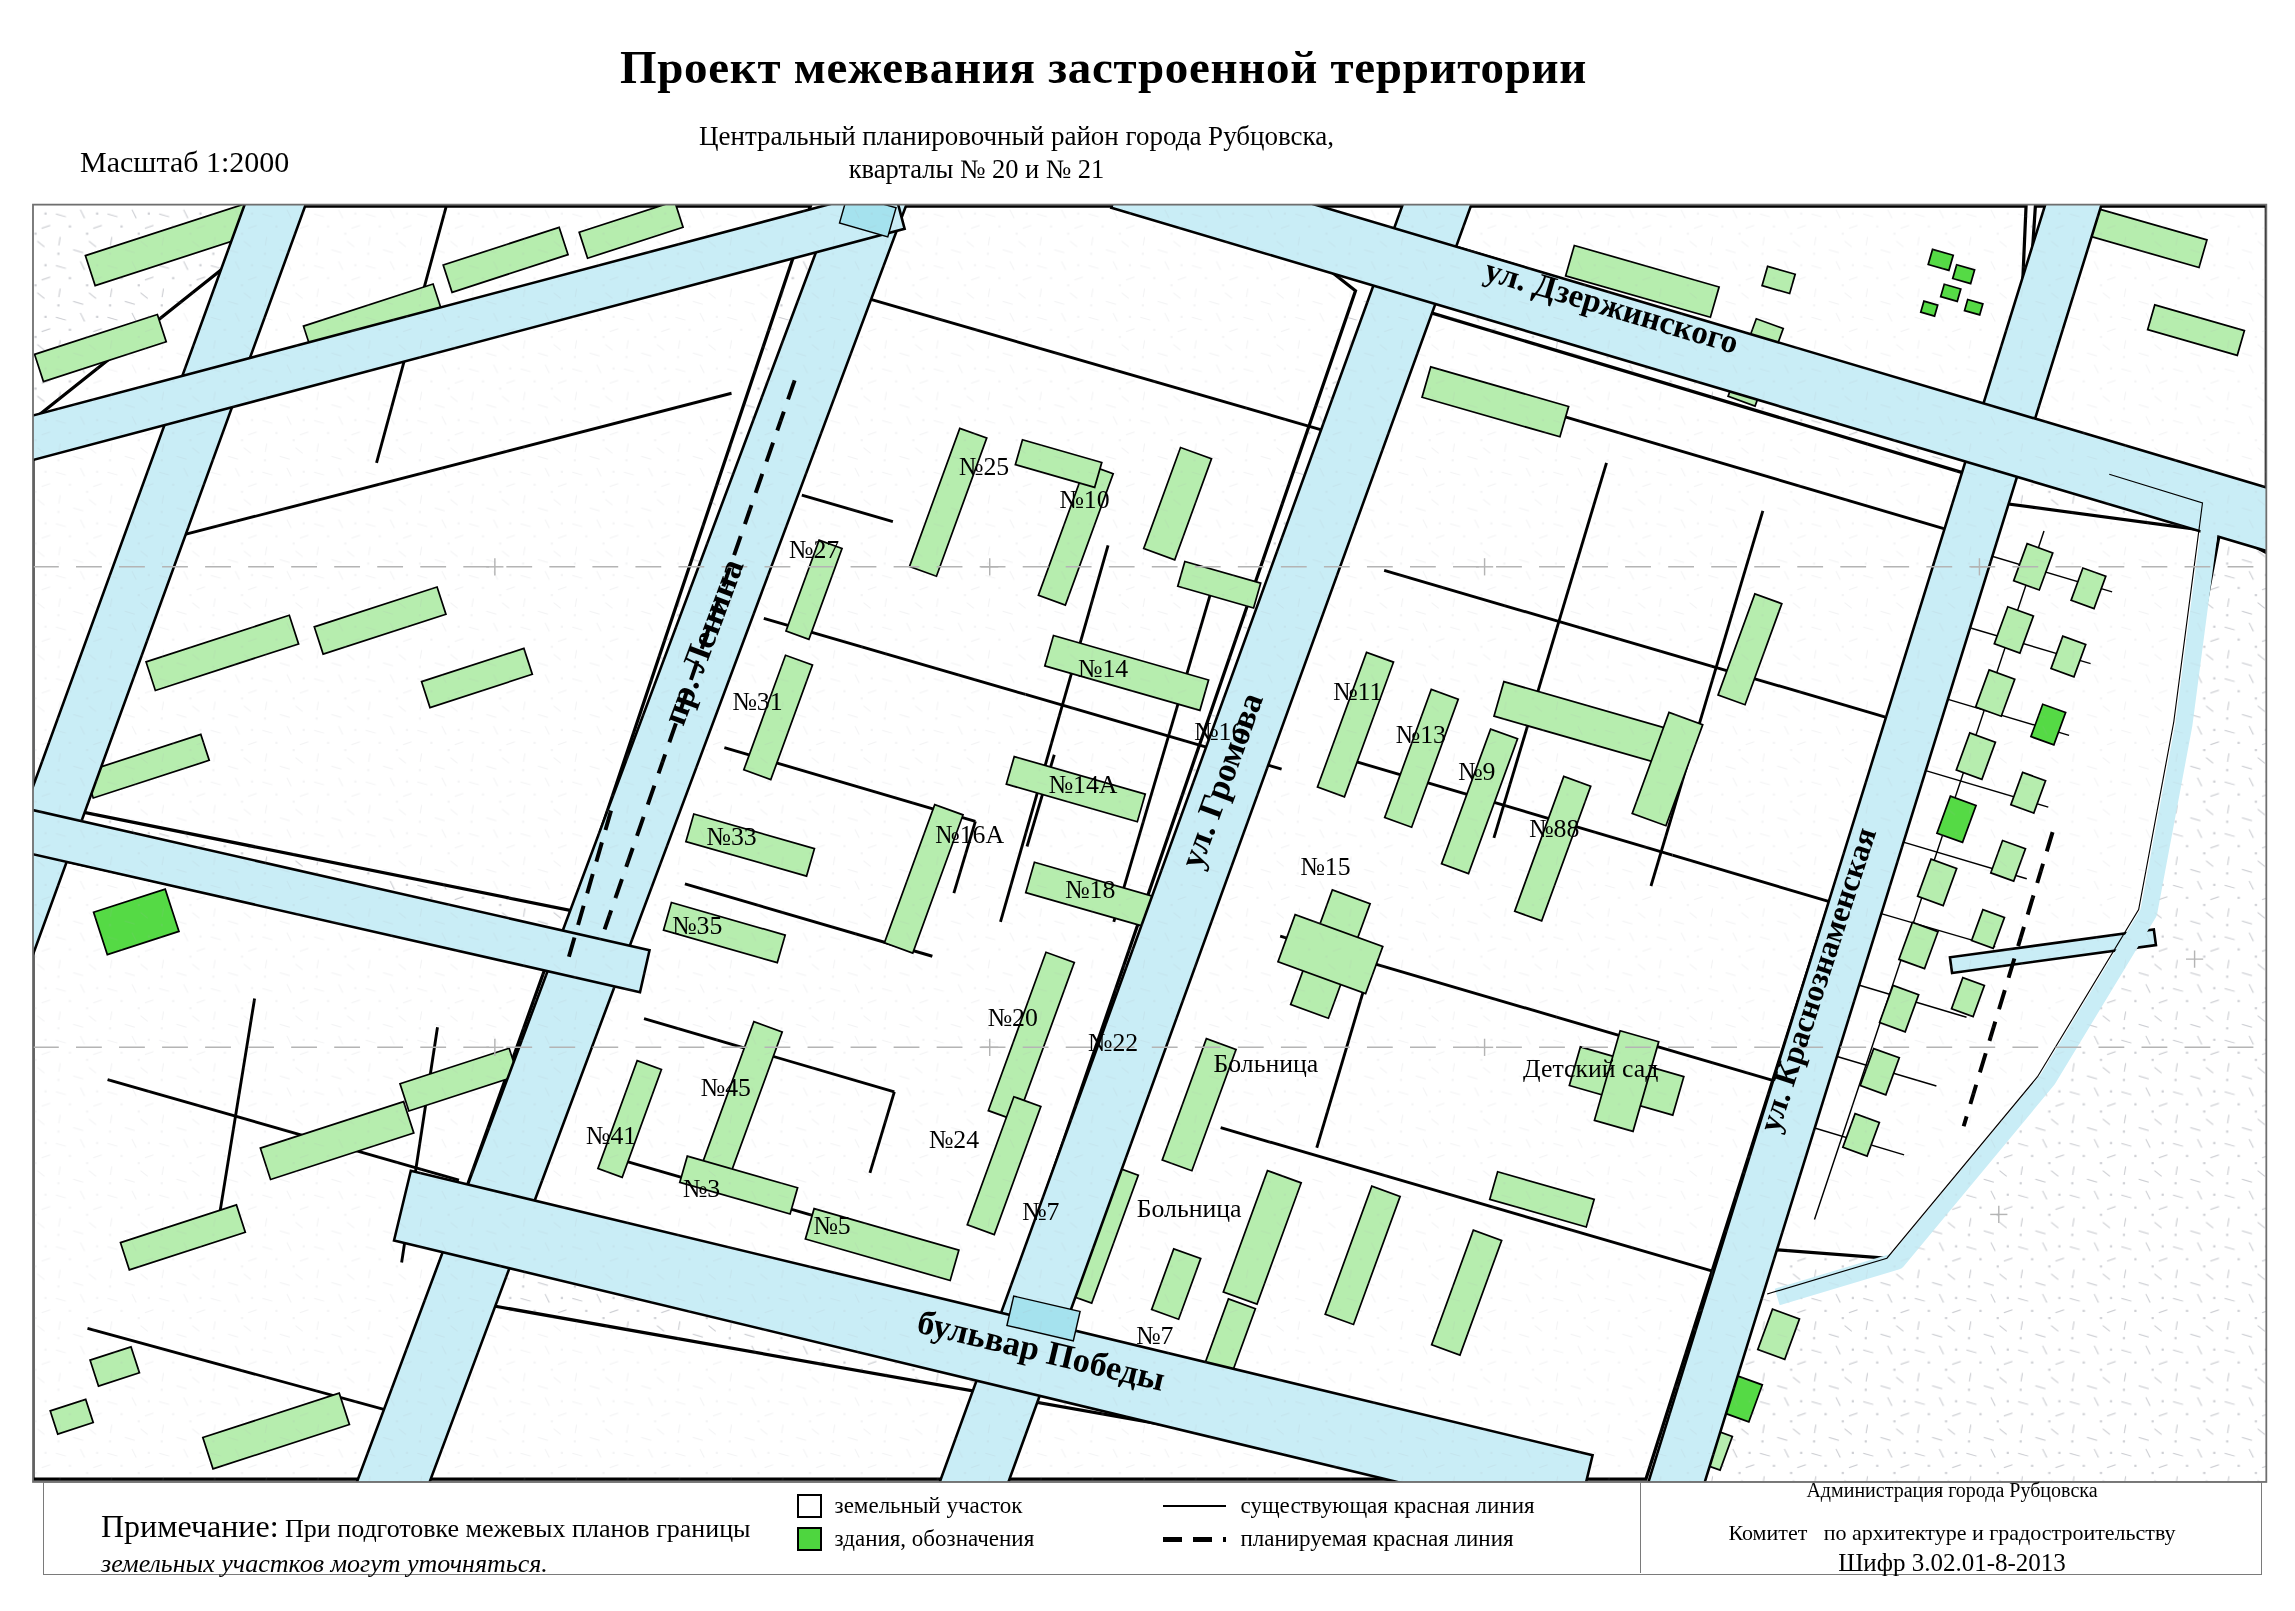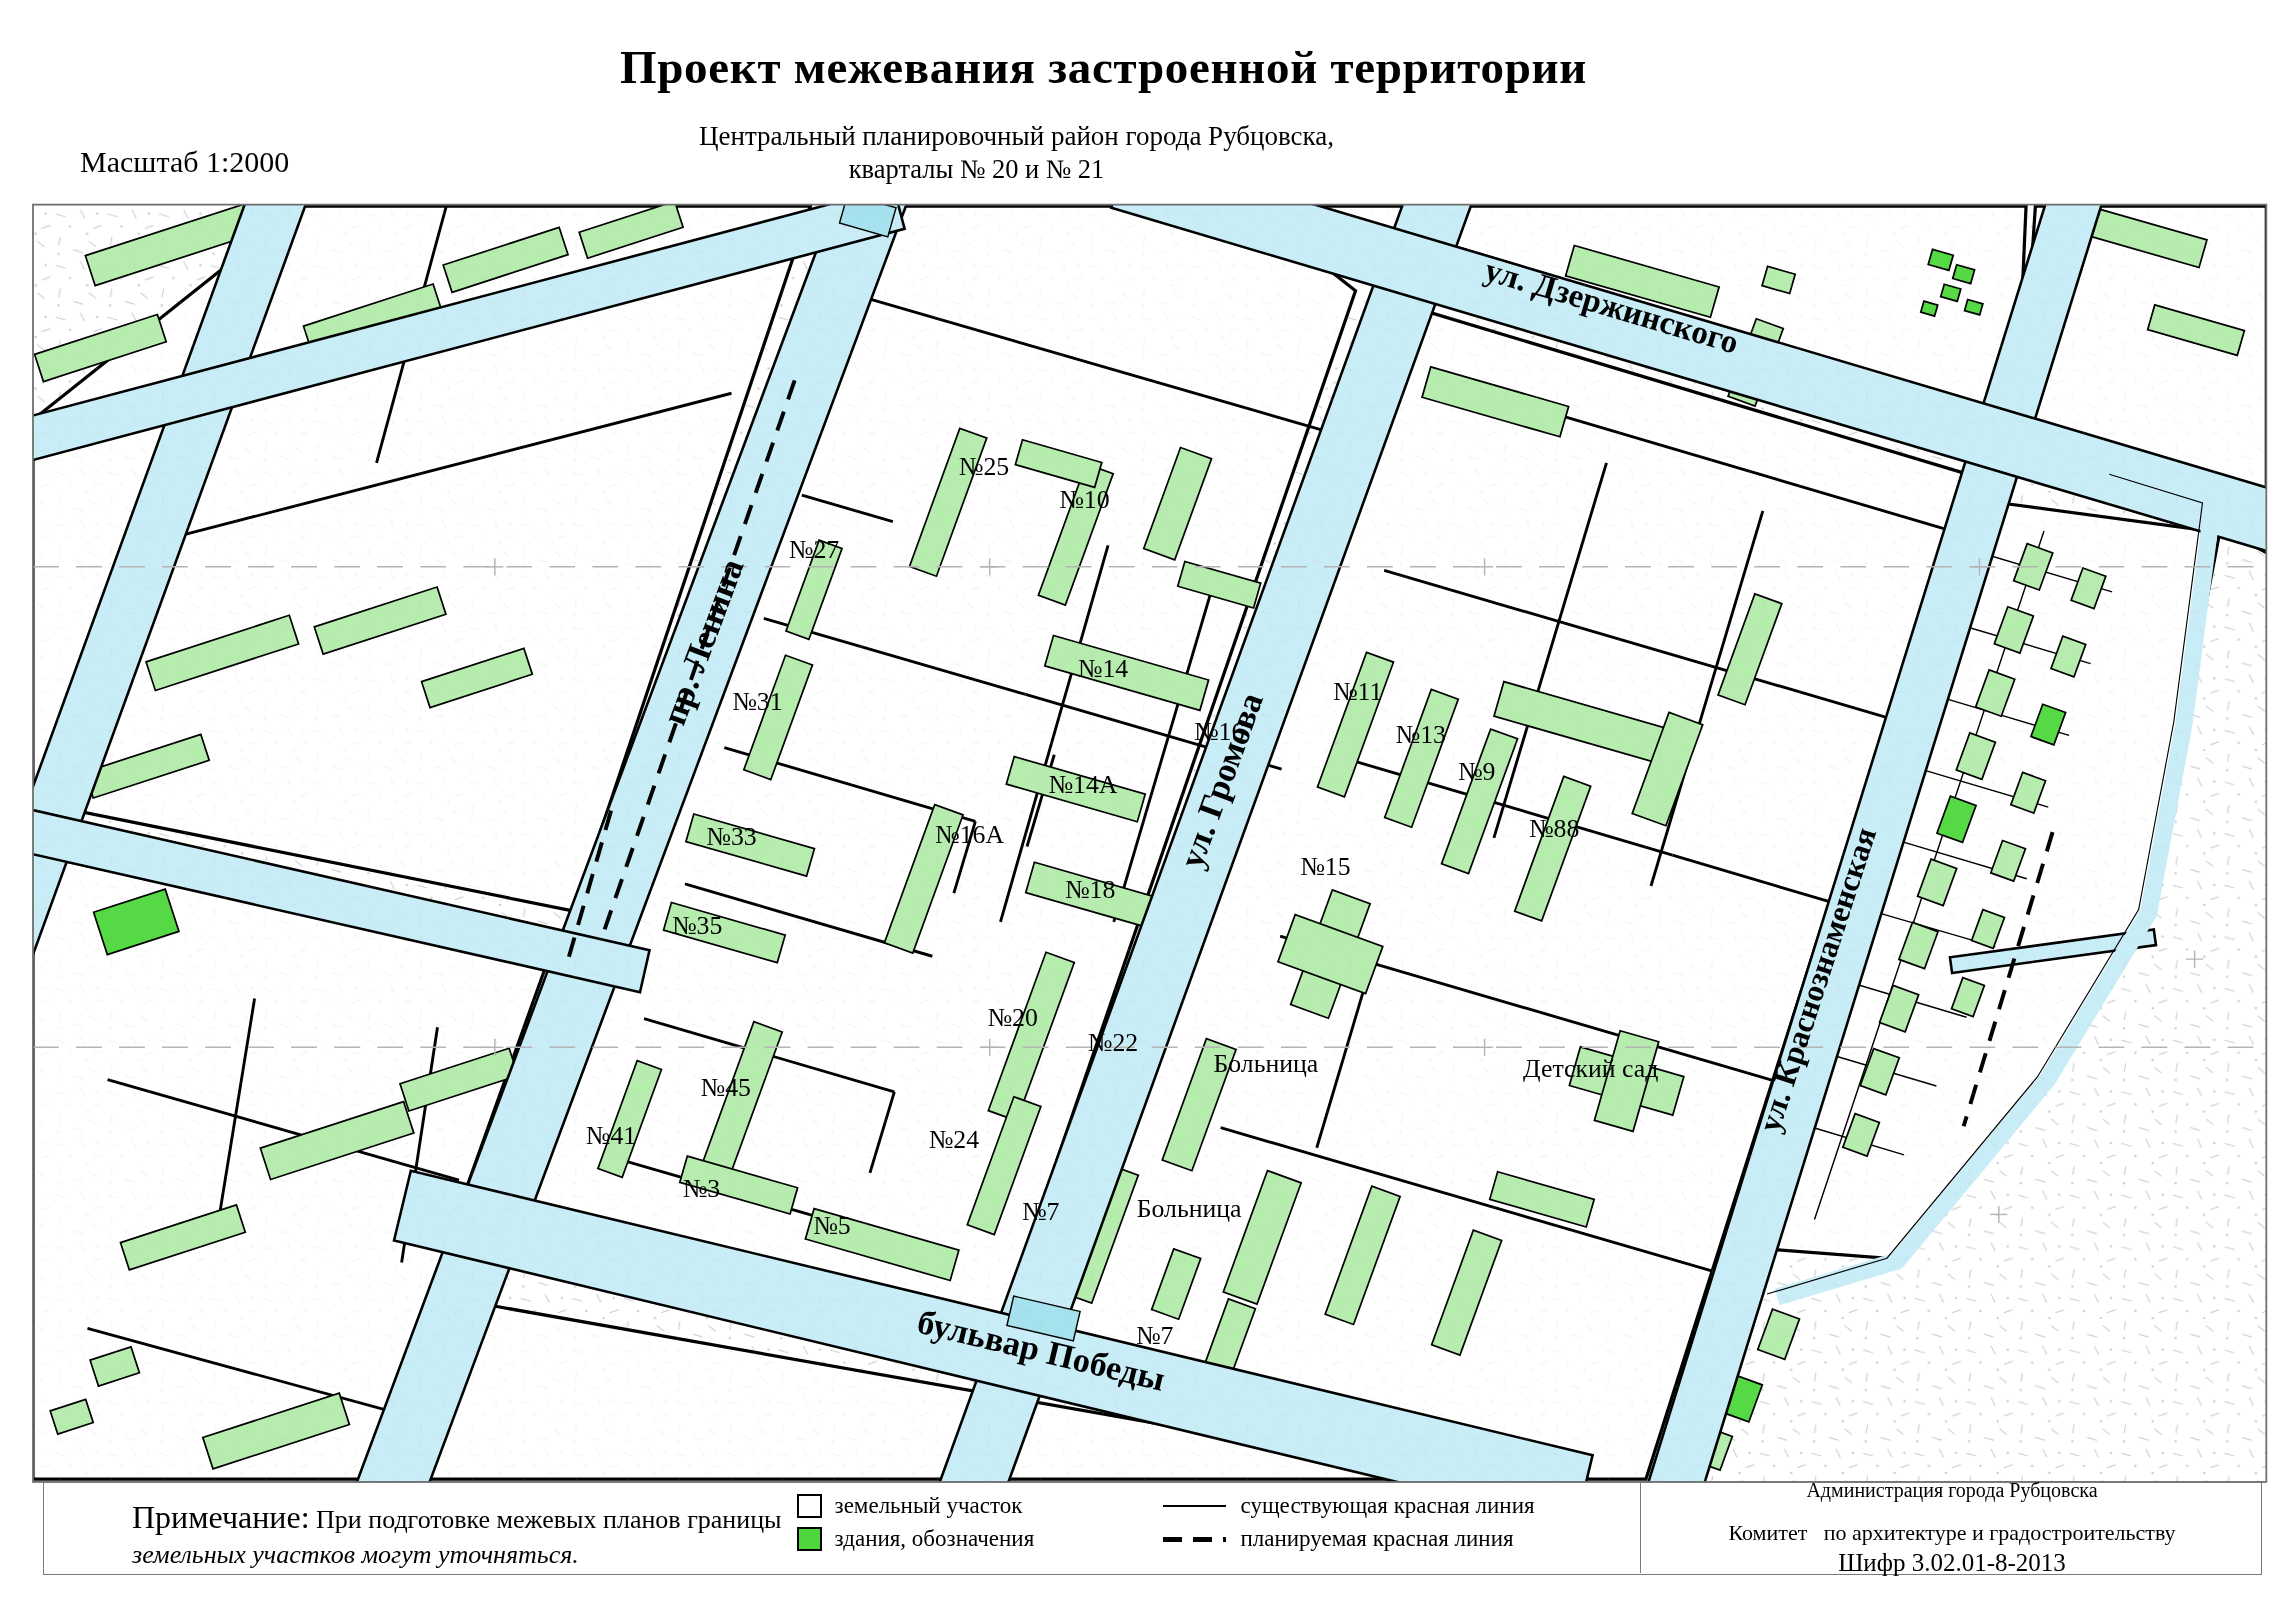--- a/index.html
+++ b/index.html
@@ -9,21 +9,21 @@
   }
   .abs{position:absolute;}
   #doc-title{left:0;top:40px;width:2295px;text-align:center;transform:translateX(-44px);
     font-size:47px;font-weight:bold;letter-spacing:0.7px;}
   #doc-sub1{left:0;top:121px;width:2295px;text-align:center;transform:translateX(-131px);font-size:27px;}
   #doc-sub2{left:0;top:154px;width:2295px;text-align:center;transform:translateX(-171px);font-size:26.5px;}
   #scale-label{left:80px;top:145px;font-size:30px;}
   #map-svg{left:0;top:0;}
   
   #footer-strip{left:43px;top:1482px;width:2219px;height:93px;border:1.4px solid #7a7a7a;background:#fff;box-sizing:border-box;}
-  #note-block{left:57px;top:16px;width:725px;margin-left:31px;}
+  #note-block{left:57px;top:25px;width:725px;}
   .note-line1{font-size:26px;}
   .note-label{font-size:32px;}
   .note-line2{font-size:26px;margin-top:4.3px;font-style:italic;}
   #legend-block{left:746px;top:2.9px;width:854px;}
   #legend-title{text-align:center;font-size:27px;text-decoration:underline;}
   .legend-grid{margin-top:7.2px;display:grid;grid-template-columns:237px 373px;grid-column-gap:129px;grid-row-gap:7.2px;margin-left:7.2px;}
   .legend-item{display:flex;align-items:center;font-size:23px;white-space:nowrap;}
   .sw{width:24.4px;height:24.4px;border:2.2px solid #000;margin-right:13px;flex:0 0 auto;box-sizing:border-box;}
   .sw-parcel{background:#fff;}
   .sw-building{background:#4ed63f;}

